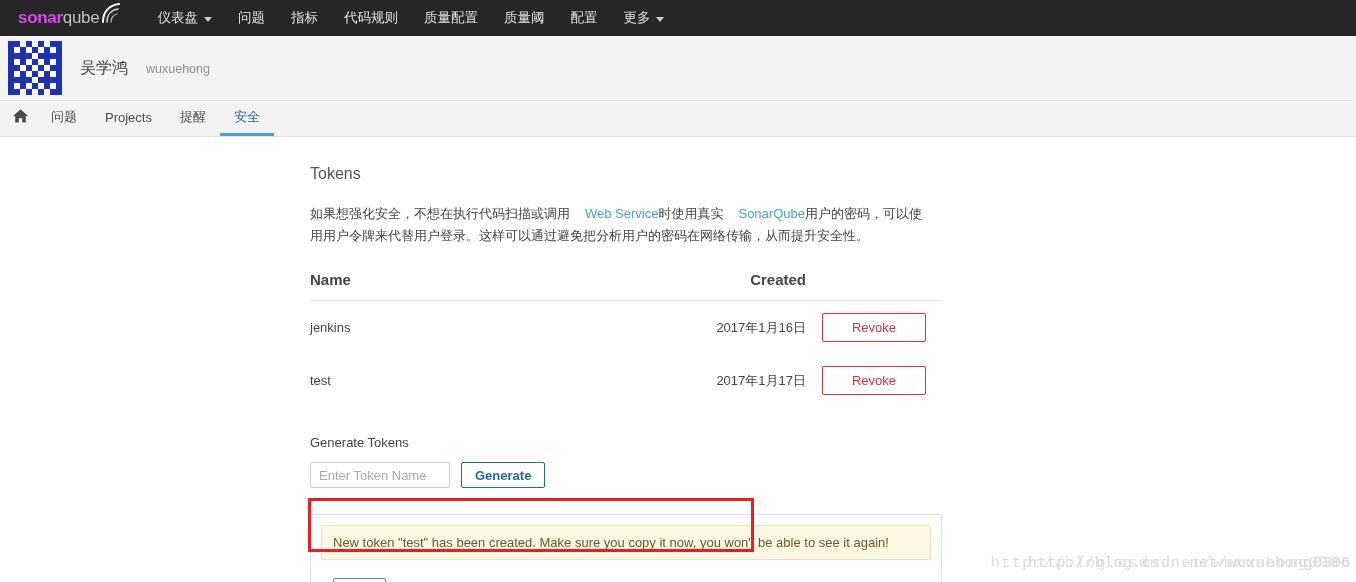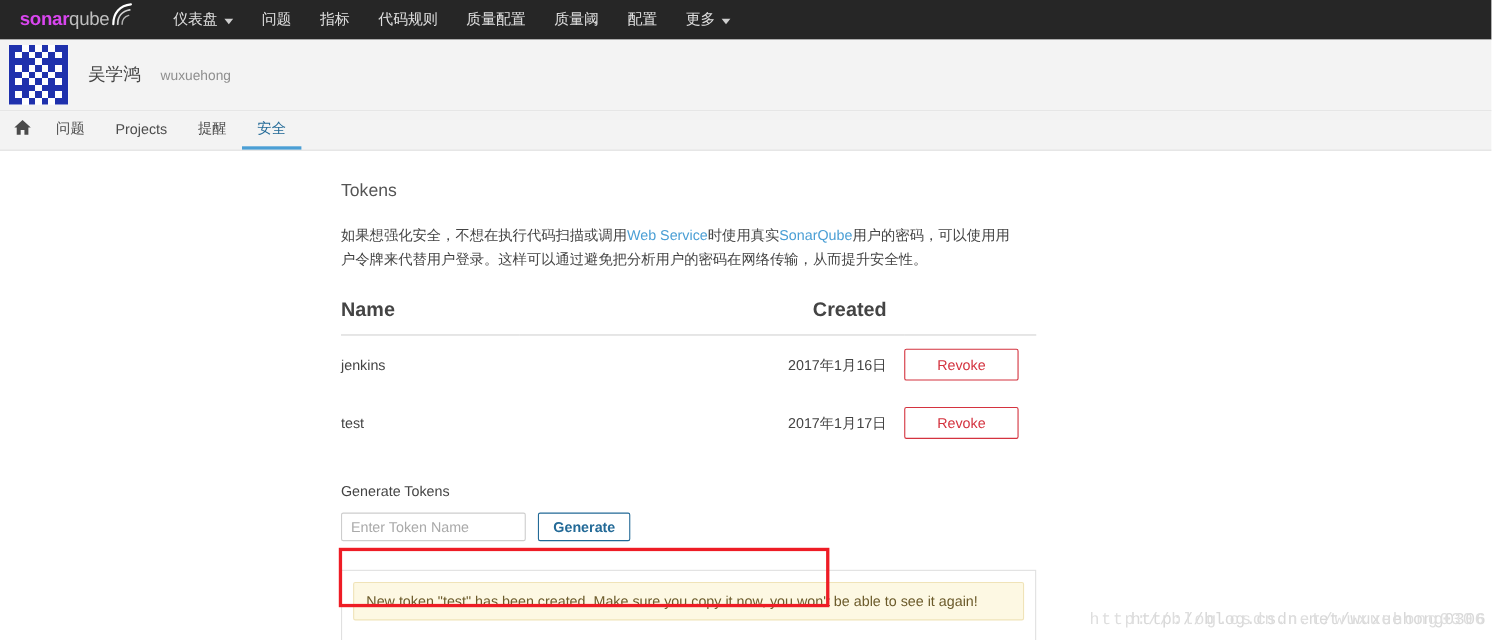--- a/index.html
+++ b/index.html
@@ -137,30 +137,30 @@
     font-weight: normal;
     margin: 0 0 20px 0;
   }
   .description {
     width: 620px;
     font-size: 13px;
     line-height: 22px;
     color: #444;
     margin-bottom: 24px;
   }
-  .description .hl { color: #4b9fd5; }
+  .description .hl { color: #4b9fd5; margin-left: 15px; }
 
   
   .tokens-table {
     width: 632px;
     border-collapse: collapse;
   }
   .tokens-table th {
     text-align: left;
-    font-size: 18px;
+    font-size: 15px;
     font-weight: bold;
     color: #444;
     padding: 0 0 12px 0;
     border-bottom: 1px solid #e0e0e0;
   }
   .tokens-table th.col-created { text-align: right; padding-right: 16px; }
   .tokens-table th.col-action { width: 120px; }
   .tokens-table td {
     padding: 12px 0;
     font-size: 13px;
@@ -189,21 +189,21 @@
     font-size: 13px;
     font-weight: normal;
     color: #444;
     margin: 28px 0 12px 0;
   }
   .generate-row {
     display: flex;
     align-items: center;
   }
   .token-input {
-    width: 168px;
+    width: 140px;
     height: 26px;
     padding: 3px 8px;
     font-size: 13px;
     color: #444;
     border: 1px solid #cdcdcd;
     border-radius: 2px;
     background: #fff;
     font-family: inherit;
     outline: none;
   }

